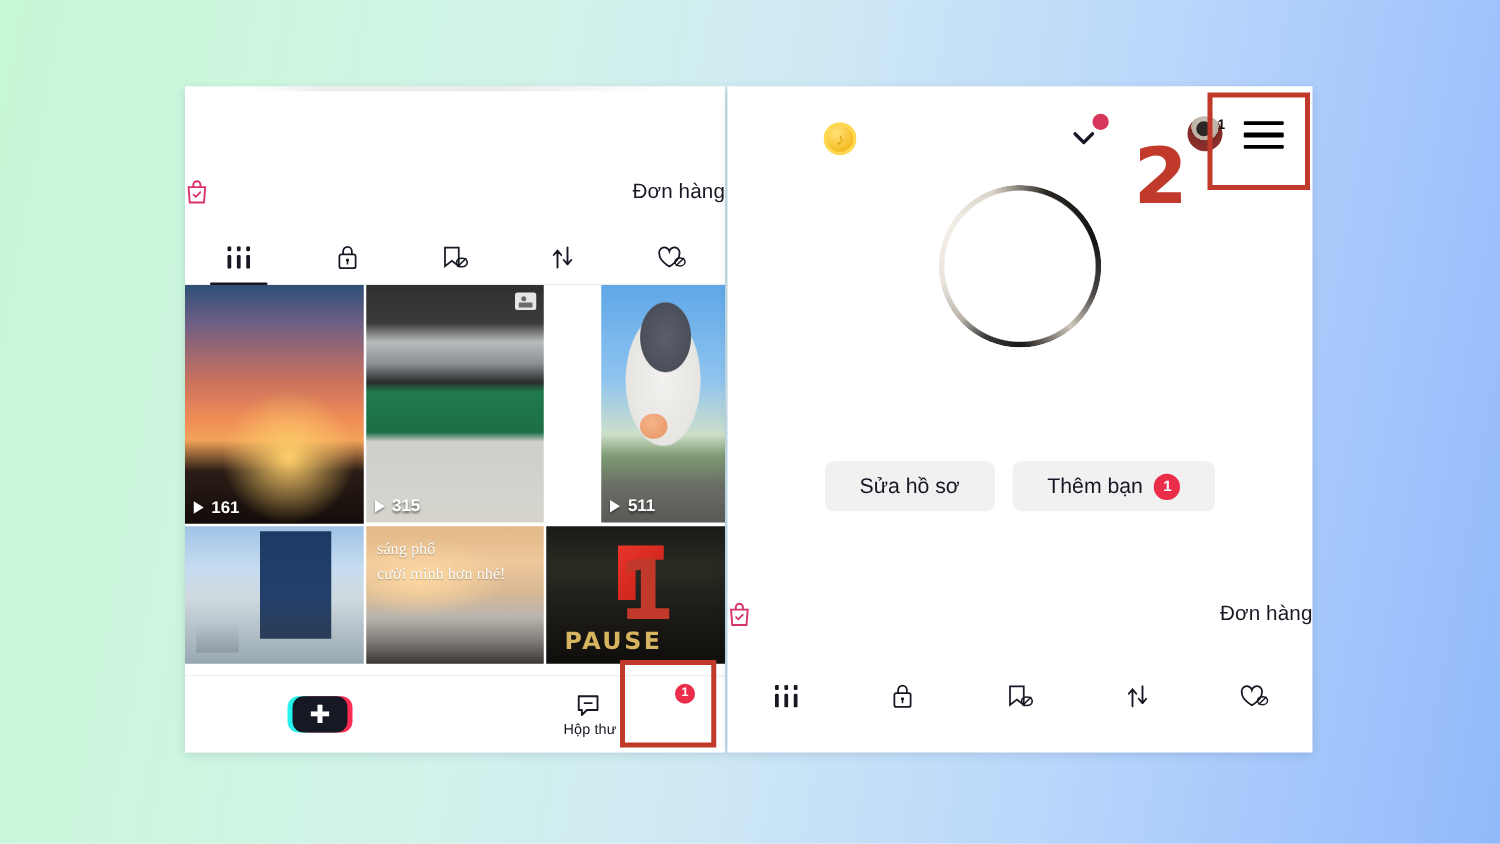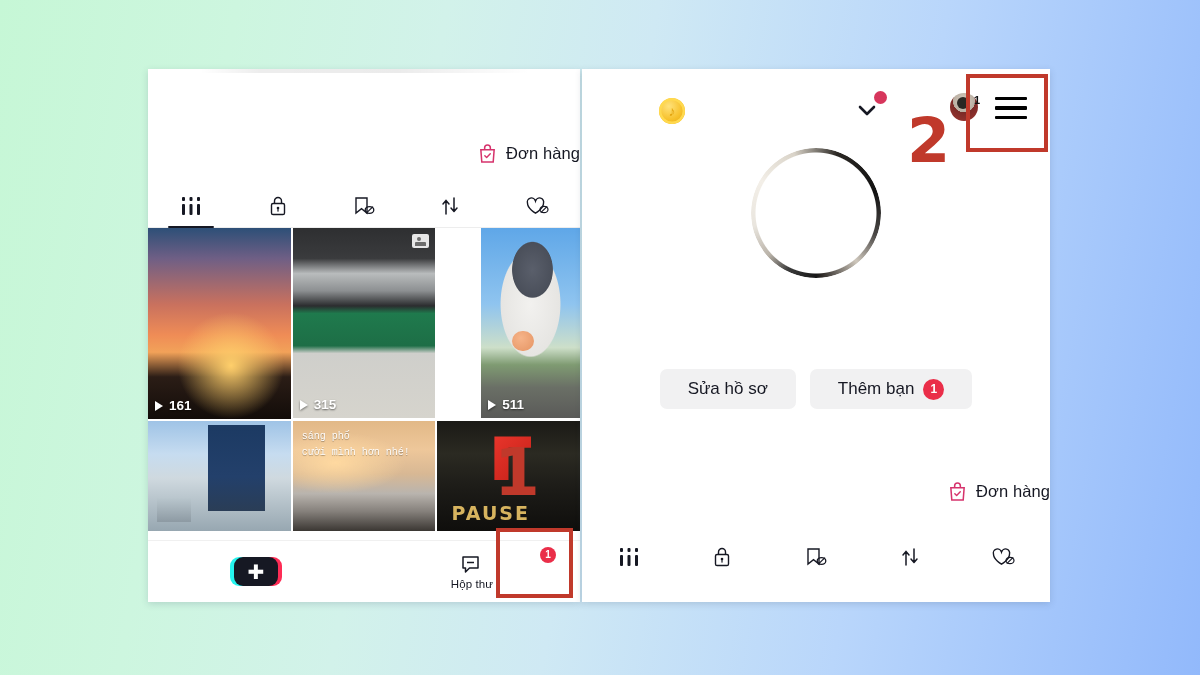--- a/index.html
+++ b/index.html
@@ -35,21 +35,21 @@
   
   .top-ghost {
     position: absolute; top: 0; left: 52px;
     width: 330px; height: 4px;
     background: linear-gradient(90deg, rgba(0,0,0,0) 0%, rgba(0,0,0,.07) 18%,
                 rgba(0,0,0,.08) 60%, rgba(0,0,0,0) 100%);
   }
 
   
   .order-row {
-    display: flex; align-items: center; justify-content: flex-end;
+    display: flex; align-items: center; justify-content: space-between;
     gap: 9px;
   }
   .order-row .label {
     font-size: 16.5px; color: #161823; font-weight: 400; letter-spacing: .1px;
   }
   .bag-ico { width: 19px; height: 21px; display: block; }
 
   
   .tabs {
     display: flex; align-items: center;
@@ -149,22 +149,22 @@
   }
   .ph-cloudsky {
     background:
       radial-gradient(70% 40% at 30% 38%, #ffd9a0 0%, rgba(255,217,160,0) 70%),
       linear-gradient(180deg, #e2b987 0%, #eec79a 26%, #d8b894 48%,
         #b9b4ae 66%, #86817c 82%, #3b3733 100%);
     position: relative;
   }
   .ph-cloudsky .hand {
     position: absolute; left: 9px; top: 8px;
-    color: #fff; font-size: 10px; line-height: 1.55;
-    font-family: Liberation Mono, monospace; opacity: .95;
+    color: #fff; font-size: 13px; line-height: 1.55;
+    font-family: Liberation Serif, serif; opacity: .95;
     text-shadow: 0 1px 1px rgba(0,0,0,.35);
   }
   .ph-pause {
     background:
       linear-gradient(180deg, #1b1a16 0%, #2b2a22 30%, #1d1c18 60%, #0f0e0c 100%);
     position: relative;
   }
   .ph-pause::before {
     content:""; position:absolute; left:40%; top:14%;
     width:26%; height:40%;

